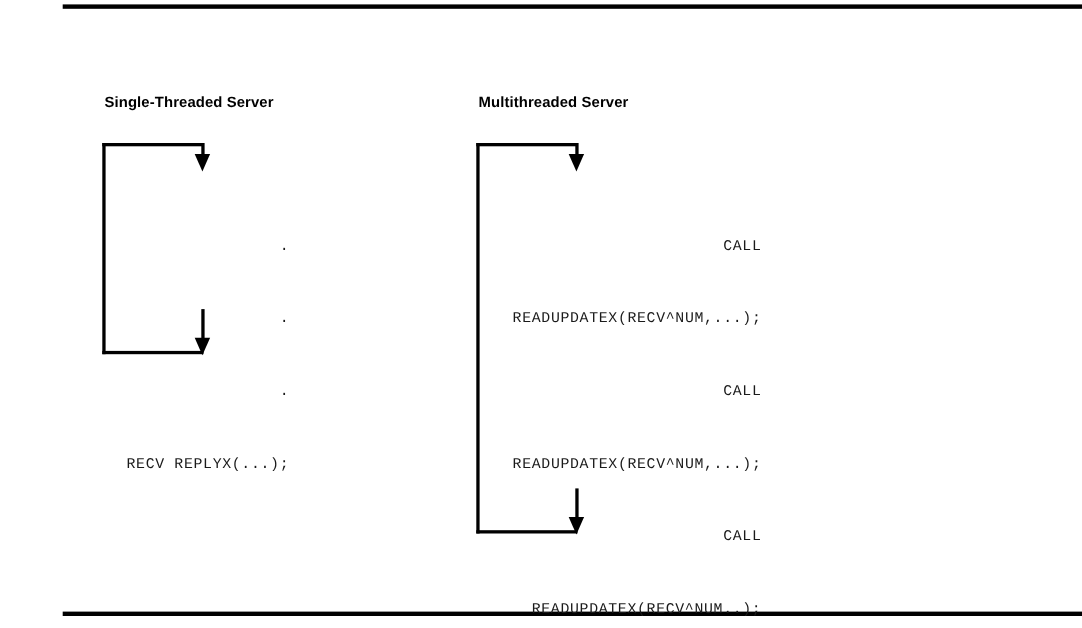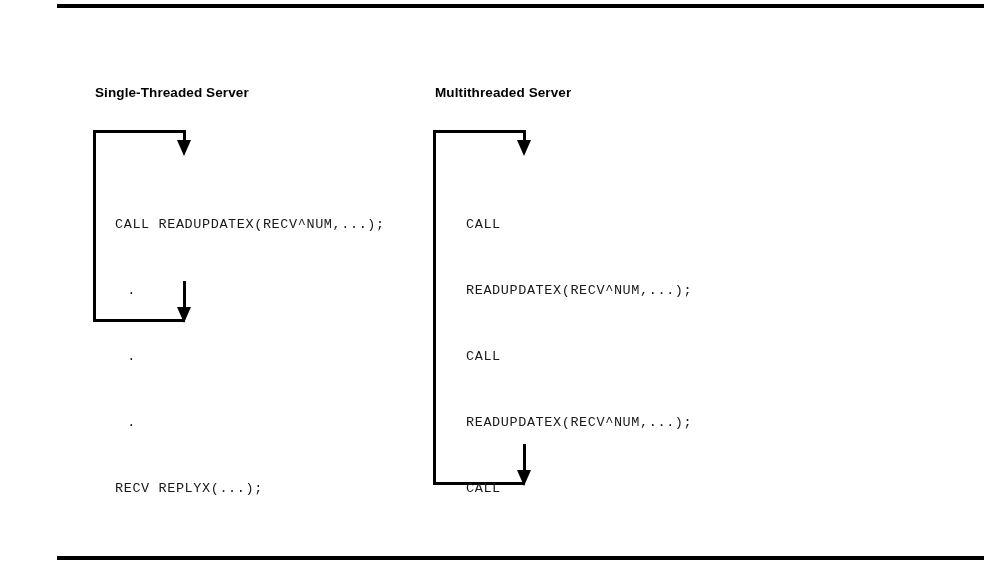--- a/index.html
+++ b/index.html
@@ -15,20 +15,21 @@
     overflow: hidden;
     font-family: "Liberation Sans", sans-serif;
     color: #000000;
   }
 
   .page {
     position: absolute;
     left: 0; top: 0;
     width: 984px;
     height: 571px;
+    text-align: right;
   }
 
   
   .rule {
     position: absolute;
     left: 57px;
     width: 927px;
     height: 4px;
     background: #000000;
   }
@@ -152,21 +153,20 @@
       <div class="shaft"></div>
       <div class="head"></div>
     </div>
 
     <div class="arrow arrow-s-bot">
       <div class="shaft"></div>
       <div class="head"></div>
     </div>
 
     <div class="code code-single">
-      <div class="code-line">CALL READUPDATEX(RECV^NUM,...);</div>
       <div class="code-line dot">.</div>
       <div class="code-line dot">.</div>
       <div class="code-line dot">.</div>
       <div class="code-line">RECV REPLYX(...);</div>
     </div>
   </div>
 
   <div class="panel panel-multi">
 
     <div class="panel-title">Multithreaded Server</div>
@@ -182,20 +182,21 @@
       <div class="shaft"></div>
       <div class="head"></div>
     </div>
 
     <div class="code code-multi">
       <div class="code-line">CALL</div>
       <div class="code-line">READUPDATEX(RECV^NUM,...);</div>
       <div class="code-line">CALL</div>
       <div class="code-line">READUPDATEX(RECV^NUM,...);</div>
       <div class="code-line">CALL</div>
+      <div class="code-line">READUPDATEX(RECV^NUM..);</div>
       
       
       
       
       
       
     </div>
   </div>
 
 </div>

